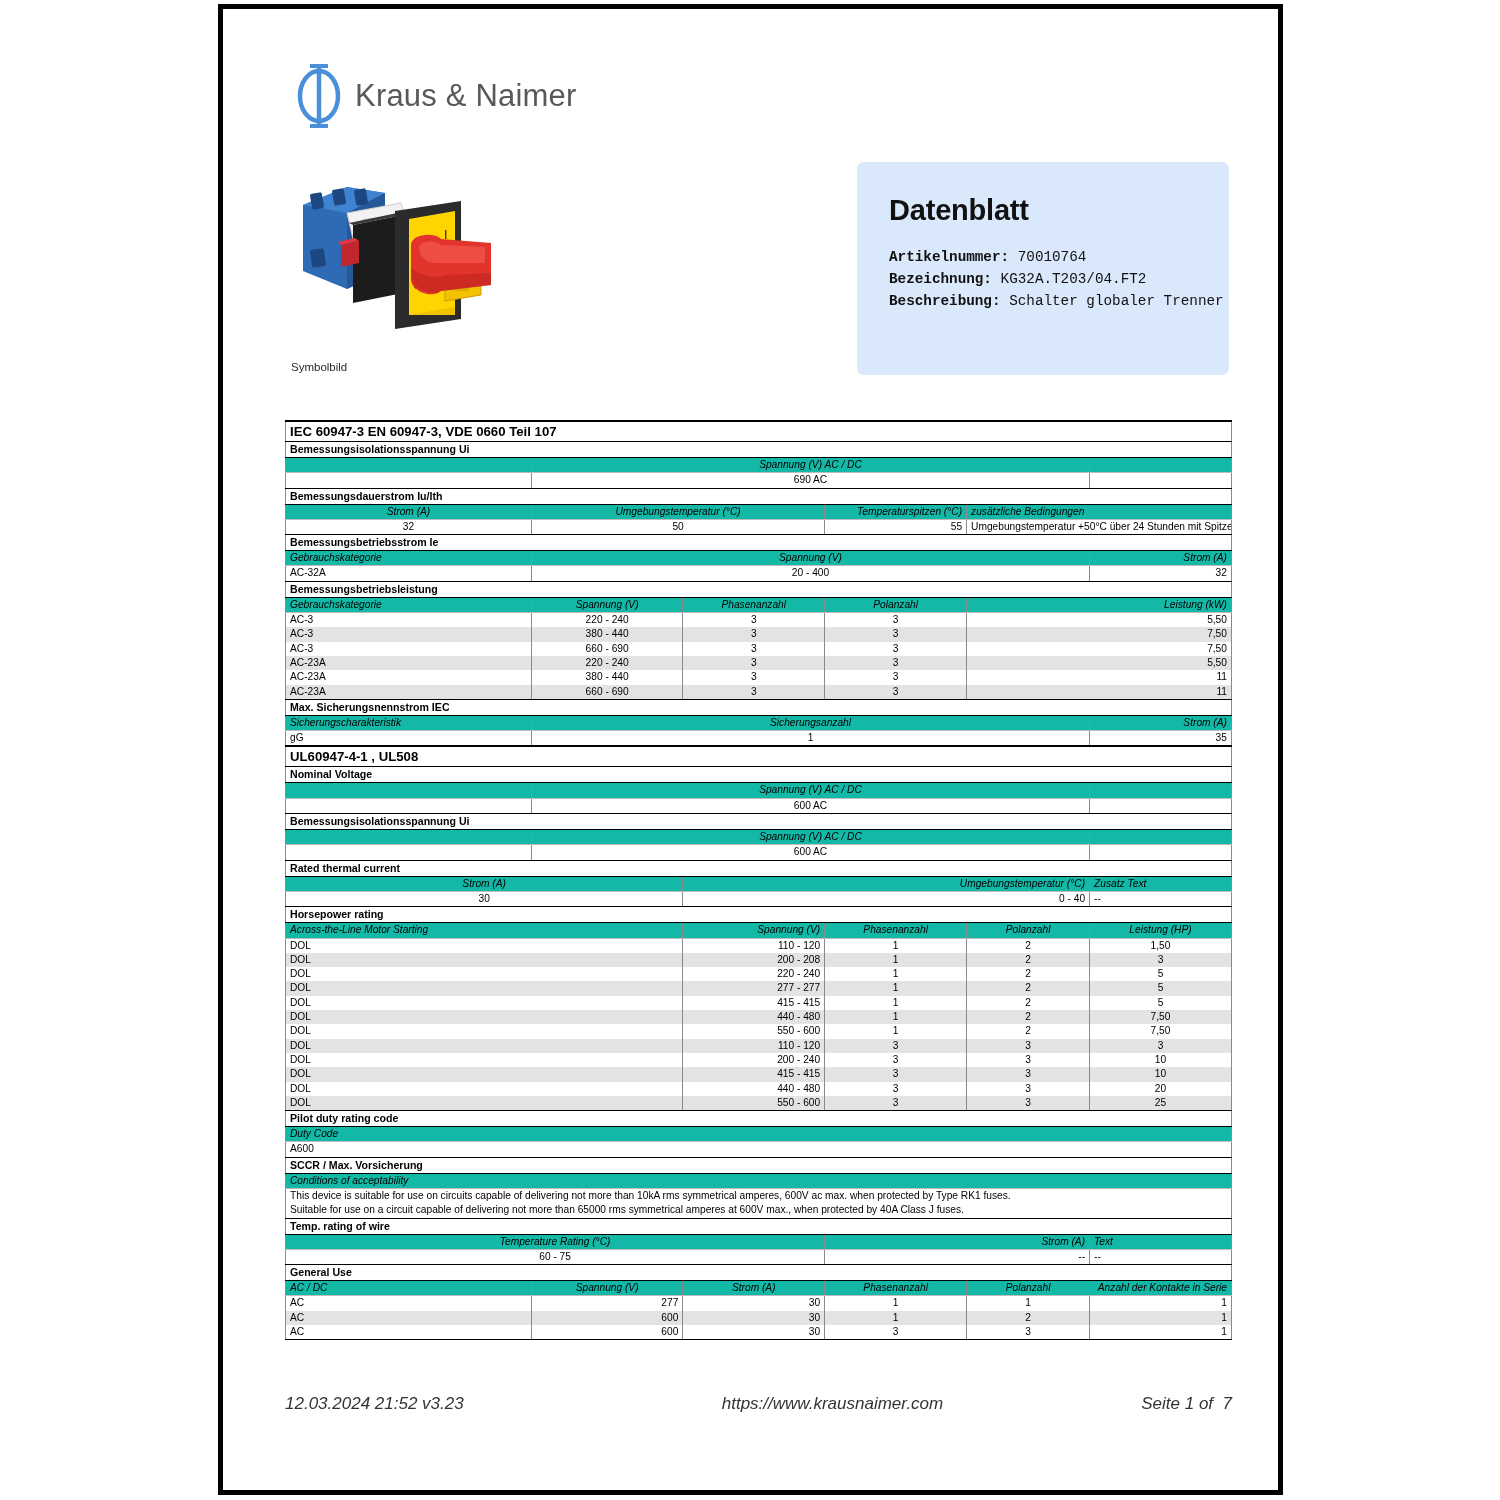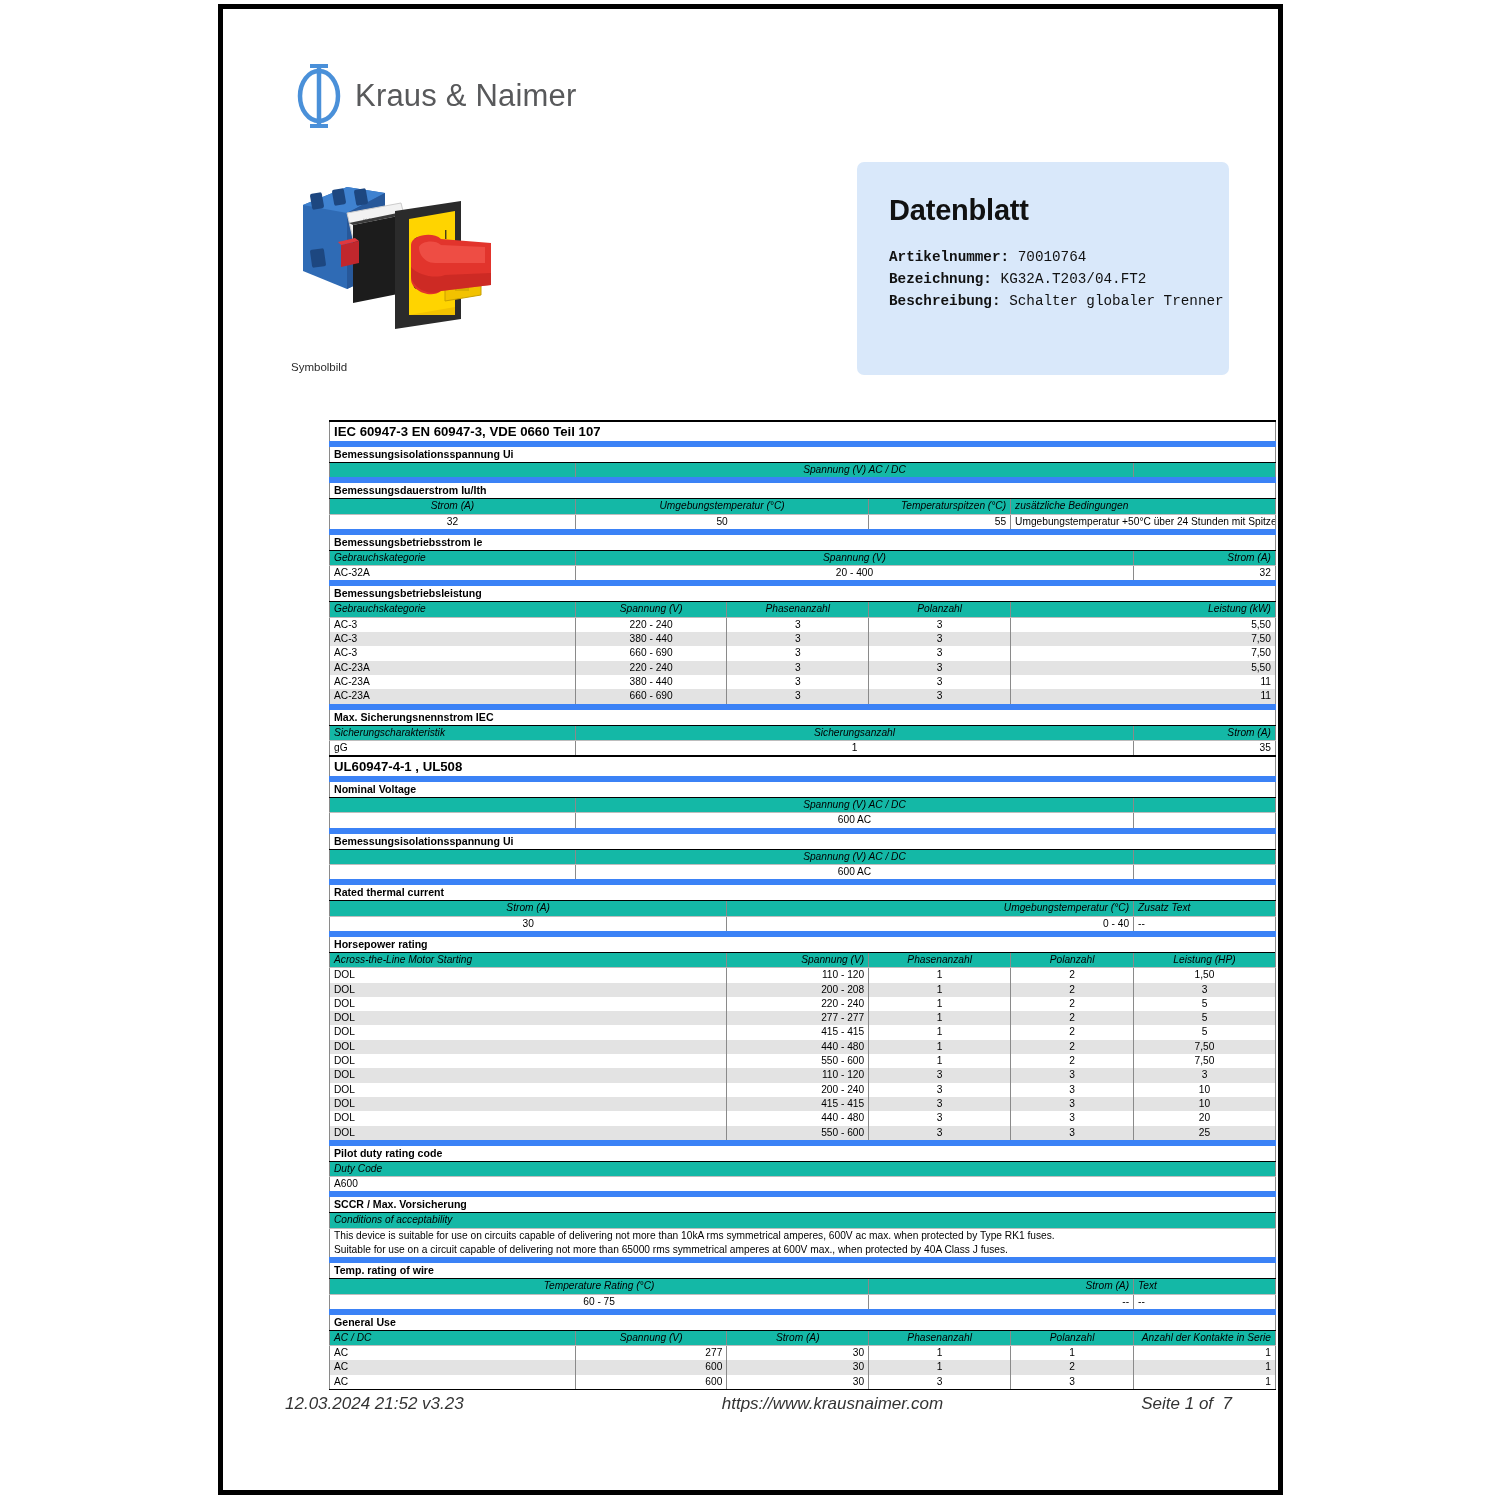--- a/index.html
+++ b/index.html
@@ -75,21 +75,20 @@
     white-space: nowrap;
     font-family: Liberation Mono, monospace;
   }
   .info-line b { font-weight: bold; }
 
   
   .tbl-wrap {
     position: absolute;
     left: 62px; top: 411px;
     width: 947px;
-    margin-left: 44px;
   }
   table.dt {
     width: 100%;
     border-collapse: collapse;
     table-layout: fixed;
     font-size: 10.2px;
     color: #000;
   }
   table.dt td {
     padding: 0 4px;
@@ -106,21 +105,21 @@
     font-size: 13.2px;
     height: 20px; line-height: 19px;
     border-top: 2px solid #000;
     border-bottom: 1px solid #000;
     background: #ffffff;
   }
   tr.sec-title td {
     font-weight: bold;
     font-size: 10.6px;
     height: 15px; line-height: 15px;
-    border-top: 6px solid #3b82f6;
+    border-top: 1px solid #3b82f6;
     border-bottom: 1px solid #000;
     background: #ffffff;
   }
   tr.col-head td {
     font-style: italic;
     background: #14b8a6;
     border-bottom: 1px solid #bdbdbd;
   }
   tr.data-0 td { background: #ffffff; }
   tr.data-1 td { background: #e3e3e3; }
@@ -236,20 +235,25 @@
               <td colspan="6" class="l">IEC 60947-3 EN 60947-3, VDE 0660 Teil 107</td>
             </tr>
             <tr class="sec-title">
               <td colspan="6" class="l">Bemessungsisolationsspannung Ui</td>
             </tr>
             <tr class="col-head">
               <td class="l"></td>
               <td colspan="4" class="c">Spannung (V)  AC / DC</td>
               <td class="r"></td>
             </tr>
+            <tr class="data-0 last-of-block">
+              <td class="l"></td>
+              <td colspan="4" class="c">690  AC</td>
+              <td class="r"></td>
+            </tr>
             <tr class="sec-title">
               <td colspan="6" class="l">Bemessungsdauerstrom Iu/Ith</td>
             </tr>
             <tr class="col-head">
               <td class="c">Strom (A)</td>
               <td colspan="2" class="c">Umgebungstemperatur (°C)</td>
               <td class="r">Temperaturspitzen (°C)</td>
               <td colspan="2" class="l">zusätzliche Bedingungen</td>
             </tr>
             <tr class="data-0 last-of-block">

